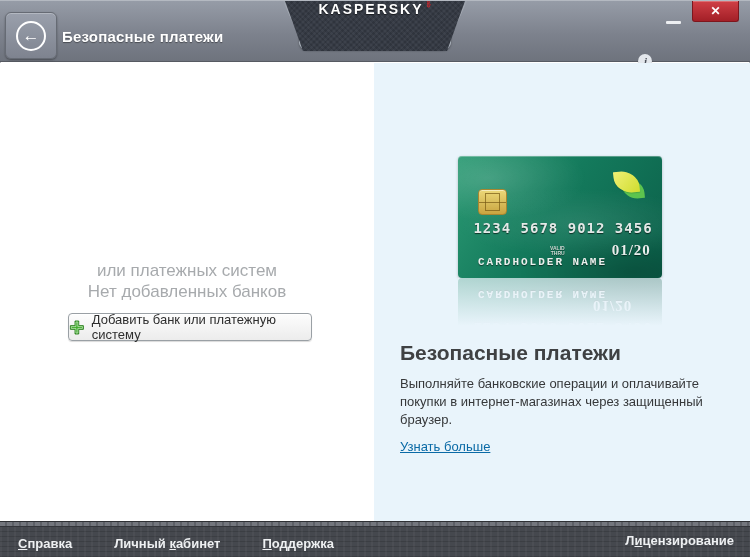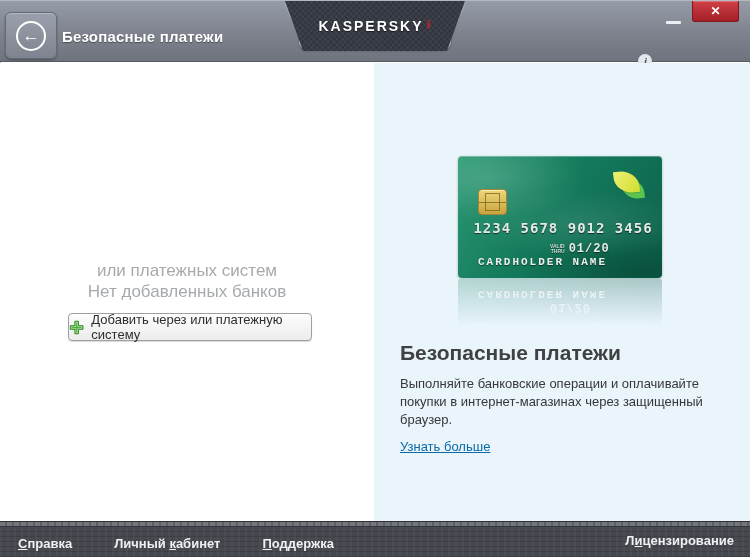--- a/index.html
+++ b/index.html
@@ -33,21 +33,21 @@
           border-radius:0 0 8px 8px; box-shadow:0 1px 2px rgba(0,0,0,.35);}
   .badge-rim{position:absolute; left:0; top:0; width:184px; height:41px;
           clip-path:polygon(0 0,100% 0,90% 100%,10% 100%);
           background:linear-gradient(#9aa0aa,#c3c9d2);}
   .badge-dark{position:absolute; left:2px; right:2px; top:0; bottom:2px;
           clip-path:polygon(0 0,100% 0,90% 100%,10% 100%);
           background:
             repeating-linear-gradient(45deg, rgba(255,255,255,.035) 0 2px, transparent 2px 4px),
             repeating-linear-gradient(-45deg, rgba(0,0,0,.12) 0 2px, transparent 2px 4px),
             #363b45;
-          display:flex; align-items:center; justify-content:center;}
+          display:flex; justify-content:center;}
   .brand{color:#fff; font-size:14px; font-weight:bold; letter-spacing:2px;
           text-shadow:0 1px 1px rgba(0,0,0,.6);}
   .brand-sub{display:inline-block; writing-mode:vertical-rl; font-size:6px; font-weight:bold;
           color:#d8232a; letter-spacing:0; margin-left:2px; transform:translateY(-2px);}
 
   .min-button{position:absolute; left:666px; top:9px; width:15px; height:14px;
           cursor:pointer; display:flex; align-items:flex-end;}
   .min-glyph{display:block; width:15px; height:3px; background:#eceef1; border-radius:1px;}
   .close-button{position:absolute; left:692px; top:0; width:47px; height:21px;
           background:linear-gradient(#d04046,#a31f27); border:1px solid #7e161d; border-top:none;
@@ -99,22 +99,22 @@
   .leaf-yellow{position:absolute; left:2px; top:2px; width:25px; height:22px;
           background:linear-gradient(135deg,#f0f075,#cfdd2f); border-radius:2% 75% 2% 75%;
           transform:rotate(-6deg); box-shadow:0 1px 1px rgba(0,0,0,.15);}
   .card-number{position:absolute; left:10px; top:64px; width:190px; text-align:center;
           font-family:"DejaVu Sans Mono",monospace; font-weight:bold; font-size:14px;
           letter-spacing:1px; color:#e3e9e7; text-shadow:0 1px 1px rgba(0,0,0,.6);
           white-space:nowrap;}
   .valid-row{position:absolute; left:92px; top:86px; display:flex; align-items:center; gap:4px;}
   .valid-label{font-size:5px; line-height:5px; color:#cfd8d3; font-weight:bold;
           text-align:right; text-shadow:0 1px 0 rgba(0,0,0,.4);}
-  .valid-value{font-family:Liberation Mono, monospace; font-weight:bold; font-size:12px;
-          color:#e8eeec; text-shadow:0 1px 1px rgba(0,0,0,.55); letter-spacing:1px;}
+  .valid-value{font-family:Liberation Serif, serif; font-weight:bold; font-size:15px;
+          color:#e8eeec; text-shadow:0 1px 1px rgba(0,0,0,.55); letter-spacing:1px;margin-left:43px;}
   .card-holder{position:absolute; left:20px; top:100px;
           font-family:Liberation Mono, monospace; font-weight:bold; font-size:11px;
           letter-spacing:2px; color:#eaf0ed; text-shadow:0 1px 1px rgba(0,0,0,.55);
           white-space:nowrap;}
   .reflection{position:absolute; left:84px; top:215px; width:204px; height:52px;
           overflow:hidden;}
   .reflection .card{left:0; top:0; transform:scaleY(-1); box-shadow:none;}
   .reflection-fade{position:absolute; inset:0;
           background:linear-gradient(rgba(233,244,251,.72), var(--panel_blue) 92%);}
 
@@ -176,21 +176,21 @@
 
     <div class="empty-text">
       <div>или платежных систем</div>
       <div>Нет добавленных банков</div>
     </div>
     <div class="add-button">
       <svg width="17" height="17" viewBox="0 0 17 17" aria-hidden="true">
         <path d="M6.5 1.5h4v5h5v4h-5v5h-4v-5h-5v-4h5z" fill="#3fae2a" stroke="#2a7d1d" stroke-width="1"></path>
         <path d="M7.5 2.5h2v5h5v2h-5v5h-2v-5h-5v-2h5z" fill="none" stroke="rgba(255,255,255,0.55)" stroke-width="1"></path>
       </svg>
-      <span>Добавить через или платежную систему</span>
+      <span>Добавить банк или платежную систему</span>
     </div>
 
     <div class="right-panel">
 
       <div class="card">
         <div class="chip"></div>
         <div class="leaf-logo">
           <div class="leaf-green"></div>
           <div class="leaf-yellow"></div>
         </div>

